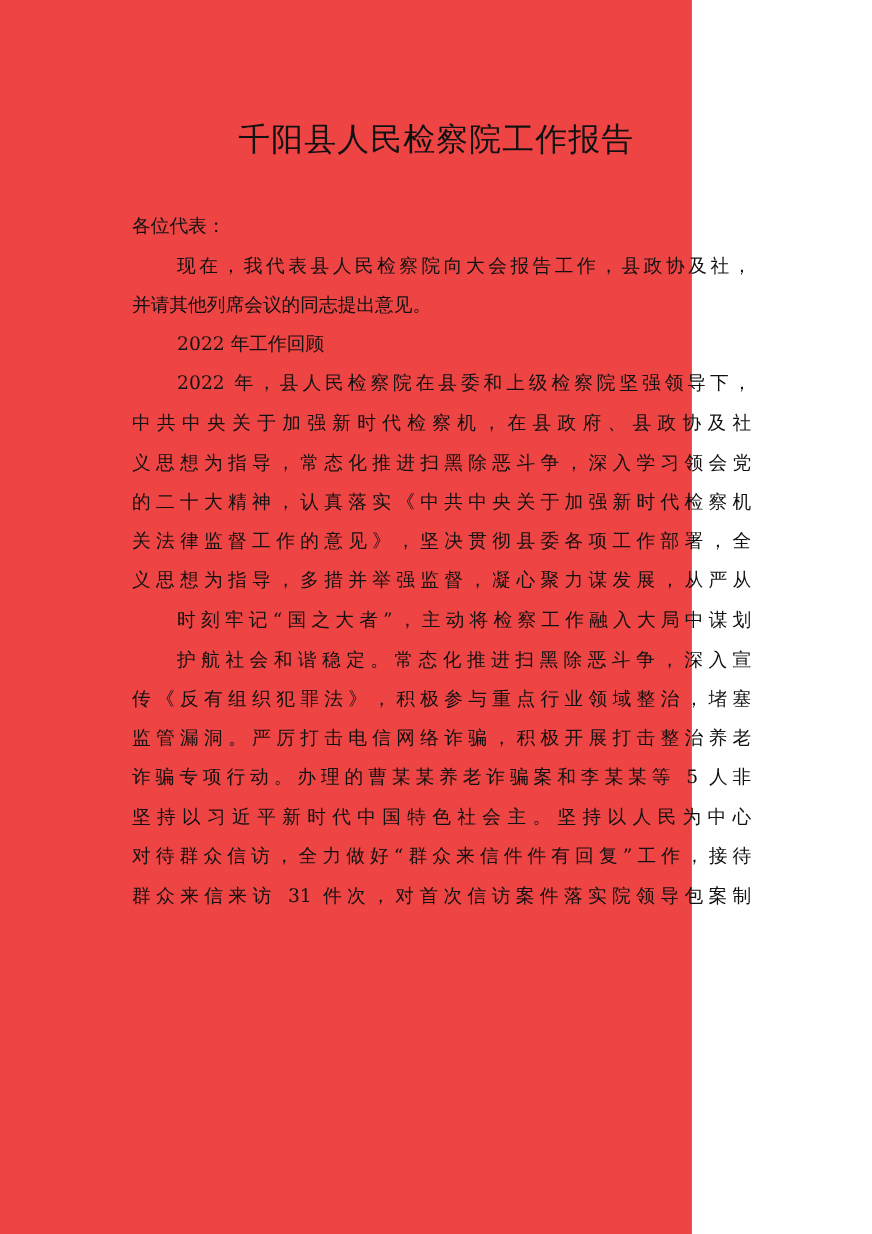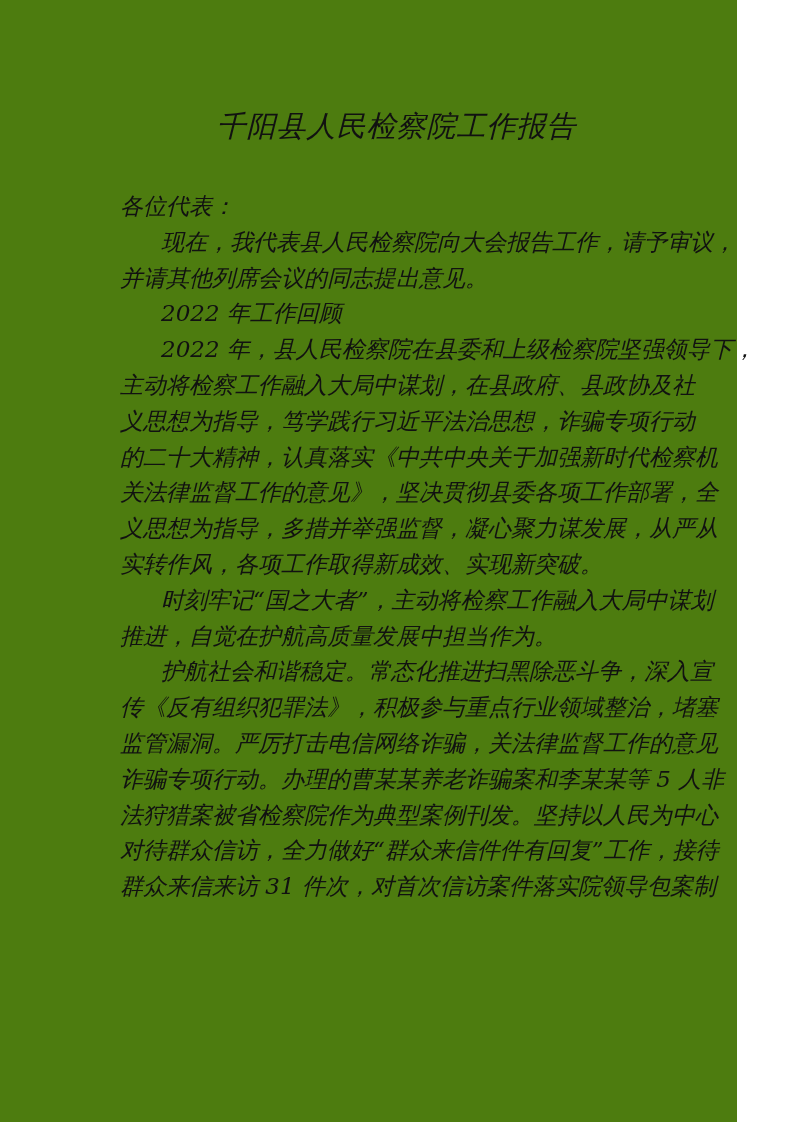--- a/index.html
+++ b/index.html
@@ -12,24 +12,23 @@
       height: 1122px;
       position: relative;
       overflow: hidden;
       font-family: "DejaVu Serif", "Liberation Serif", serif;
       color: #111111;
     }
     .page {
       position: absolute;
       left: 0;
       top: 0;
-      width: 737px;
+      width: 629px;
       height: 1122px;
-      background: #4d7c0f;
-      font-style: italic;
+      background: #ef4444;
     }
     .title {
       position: absolute;
       left: 0;
       top: 106px;
       width: 793px;
       text-align: center;
       font-size: 29px;
       line-height: 40px;
       letter-spacing: 1px;
@@ -37,53 +36,51 @@
     }
     .body-text {
       position: absolute;
       left: 120px;
       top: 189px;
       width: 563px;
     }
     .line {
       height: 35.8px;
       line-height: 35.8px;
-      font-size: 23px;
+      font-size: 17px;
       white-space: nowrap;
       text-align: justify;
       text-align-last: justify;
       letter-spacing: 0px;
     }
     .line.indent {
       padding-left: 41px;
     }
     .line.last {
       text-align-last: left;
     }
   </style>
 </head>
 <body>
 
 <div class="page">
   <div class="title">千阳县人民检察院工作报告</div>
   <div class="body-text" id="body-text">
     <div class="line last">各位代表：</div>
-    <div class="line indent">现在，我代表县人民检察院向大会报告工作，请予审议，</div>
+    <div class="line indent">现在，我代表县人民检察院向大会报告工作，县政协及社，</div>
     <div class="line last">并请其他列席会议的同志提出意见。</div>
     <div class="line indent last">2022 年工作回顾</div>
     <div class="line indent">2022 年，县人民检察院在县委和上级检察院坚强领导下，</div>
-    <div class="line">主动将检察工作融入大局中谋划，在县政府、县政协及社</div>
-    <div class="line">义思想为指导，笃学践行习近平法治思想，诈骗专项行动</div>
+    <div class="line">中共中央关于加强新时代检察机，在县政府、县政协及社</div>
+    <div class="line">义思想为指导，常态化推进扫黑除恶斗争，深入学习领会党</div>
     <div class="line">的二十大精神，认真落实《中共中央关于加强新时代检察机</div>
     <div class="line">关法律监督工作的意见》，坚决贯彻县委各项工作部署，全</div>
     <div class="line">义思想为指导，多措并举强监督，凝心聚力谋发展，从严从</div>
-    <div class="line last">实转作风，各项工作取得新成效、实现新突破。</div>
     <div class="line indent">时刻牢记“国之大者”，主动将检察工作融入大局中谋划</div>
-    <div class="line last">推进，自觉在护航高质量发展中担当作为。</div>
     <div class="line indent">护航社会和谐稳定。常态化推进扫黑除恶斗争，深入宣</div>
     <div class="line">传《反有组织犯罪法》，积极参与重点行业领域整治，堵塞</div>
-    <div class="line">监管漏洞。严厉打击电信网络诈骗，关法律监督工作的意见</div>
+    <div class="line">监管漏洞。严厉打击电信网络诈骗，积极开展打击整治养老</div>
     <div class="line">诈骗专项行动。办理的曹某某养老诈骗案和李某某等 5 人非</div>
-    <div class="line">法狩猎案被省检察院作为典型案例刊发。坚持以人民为中心</div>
+    <div class="line">坚持以习近平新时代中国特色社会主。坚持以人民为中心</div>
     <div class="line">对待群众信访，全力做好“群众来信件件有回复”工作，接待</div>
     <div class="line">群众来信来访 31 件次，对首次信访案件落实院领导包案制</div>
   </div>
 </div>
 
 </body></html>

